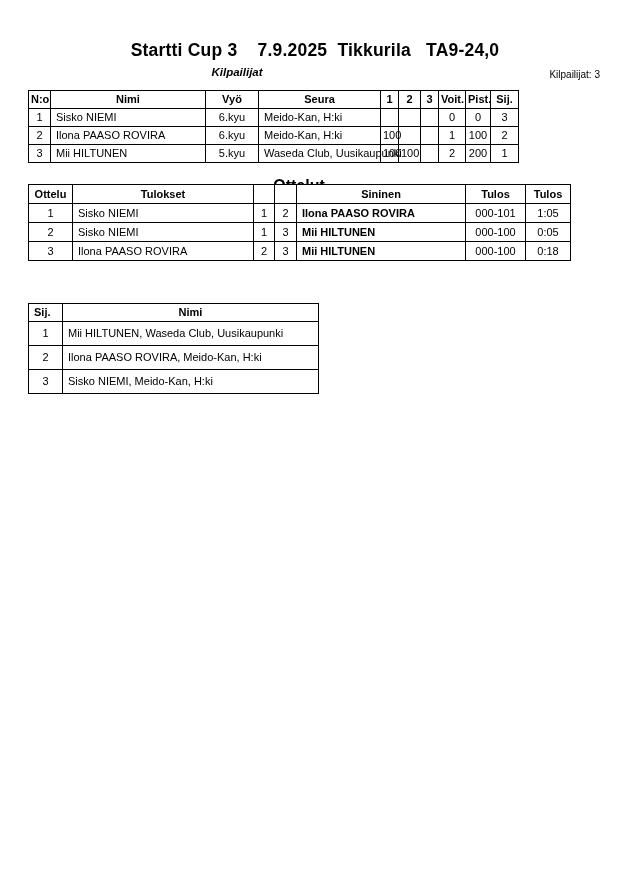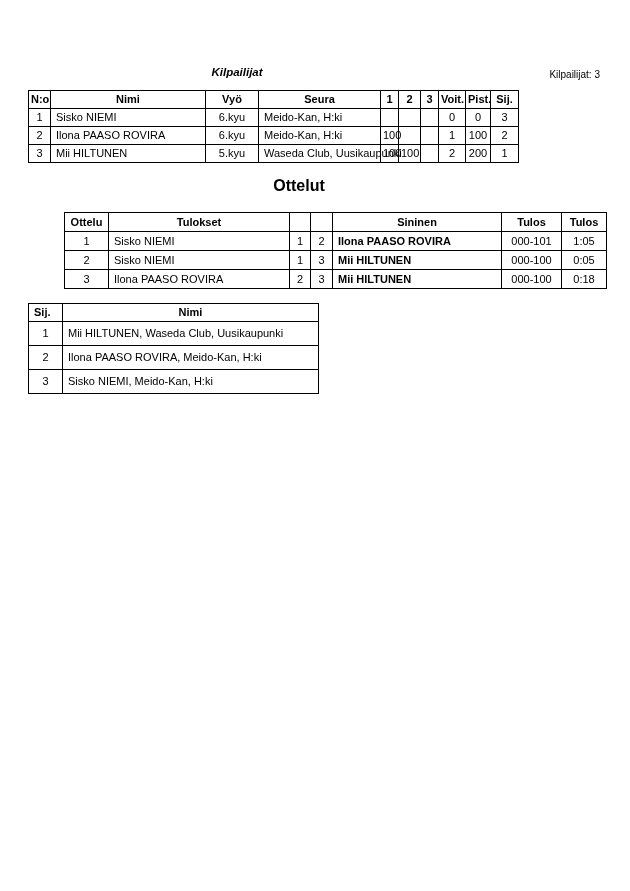--- a/index.html
+++ b/index.html
@@ -31,33 +31,34 @@
     padding:0 2px;
     white-space:nowrap; overflow:visible;
     vertical-align:middle;
   }
   th { font-weight:bold; text-align:center; }
   td { text-align:center; }
   .l { text-align:left; padding-left:5px; }
   .b { font-weight:bold; }
 
   .t1 { position:absolute; top:90px;  left:28px; width:490px;padding-left:44px; }
-  .t2 { position:absolute; top:212px; left:28px; width:542px;margin-left:36px; }
+  .t2 { position:absolute; top:184px; left:28px; width:542px; }
   .t3 { position:absolute; top:303px; left:28px; width:290px; }
 
   .t1 th, .t1 td { height:17px; }
   .t2 th, .t2 td { height:18px; }
   .t3 th { height:17px; }
   .t3 td { height:23px; }
 </style>
 </head>
 <body>
 
 <div class="page">
 
+  <div class="title">Startti Cup 3    7.9.2025  Tikkurila   TA9-24,0</div>
 
   <div class="k-row">
     <div class="k-label">Kilpailijat</div>
     <div class="k-count">Kilpailijat: 3</div>
   </div>
 
   <table class="t1">
     <colgroup>
       <col style="width:22px">
         <col style="width:155px">

